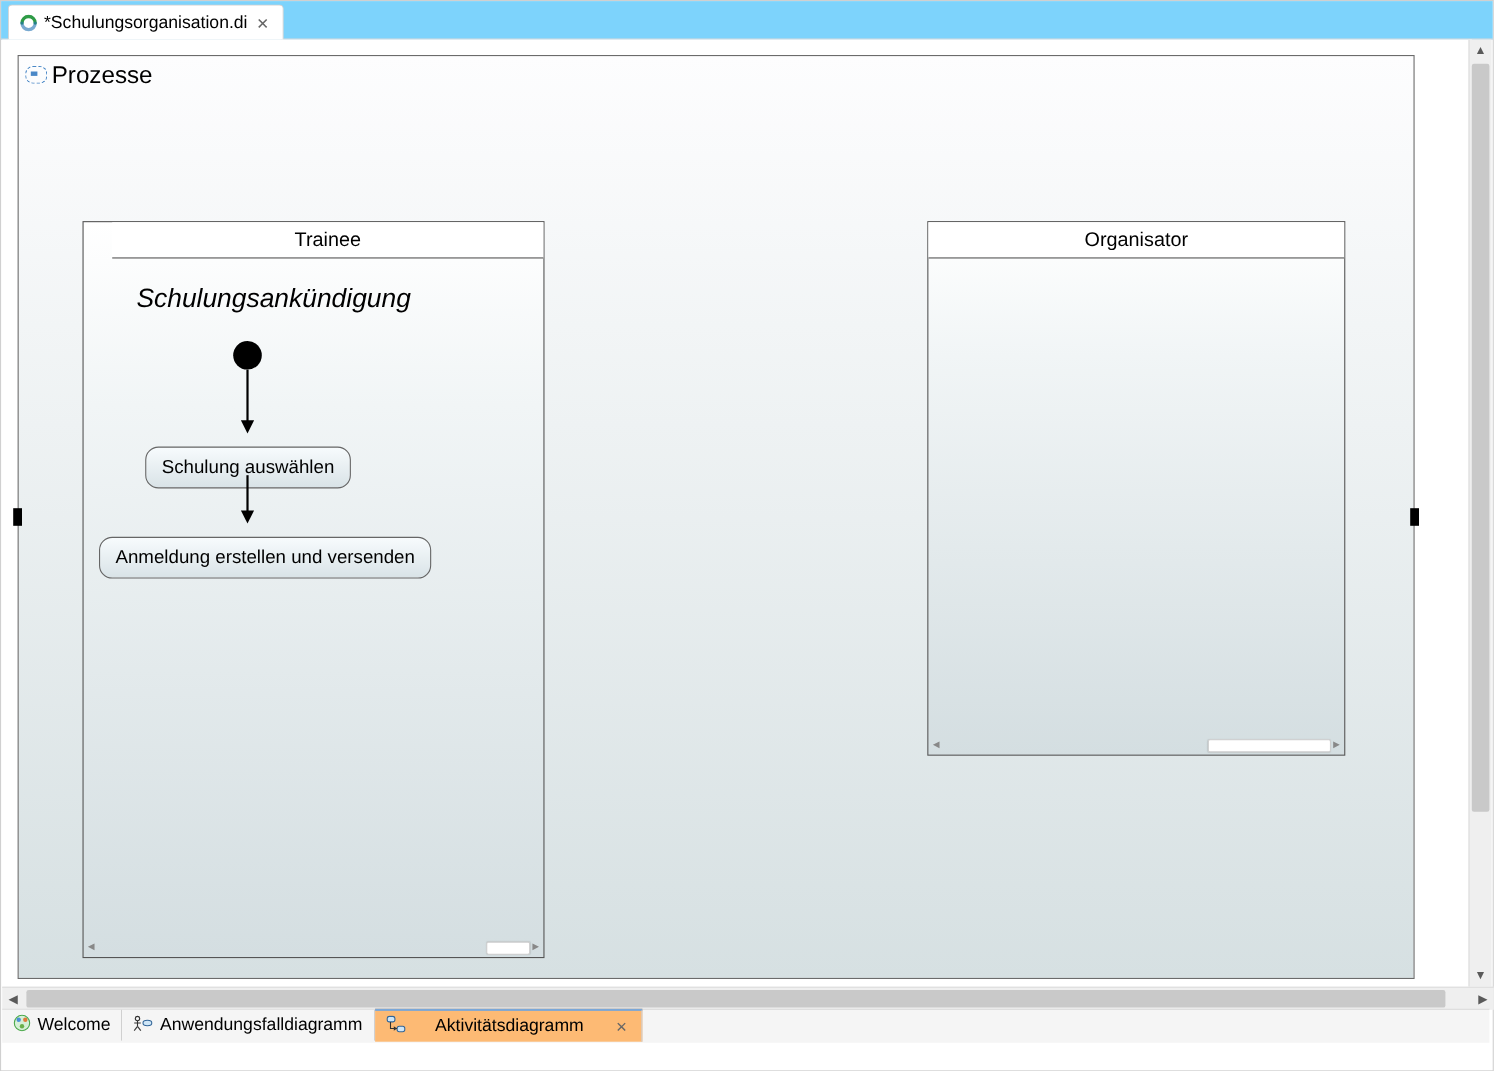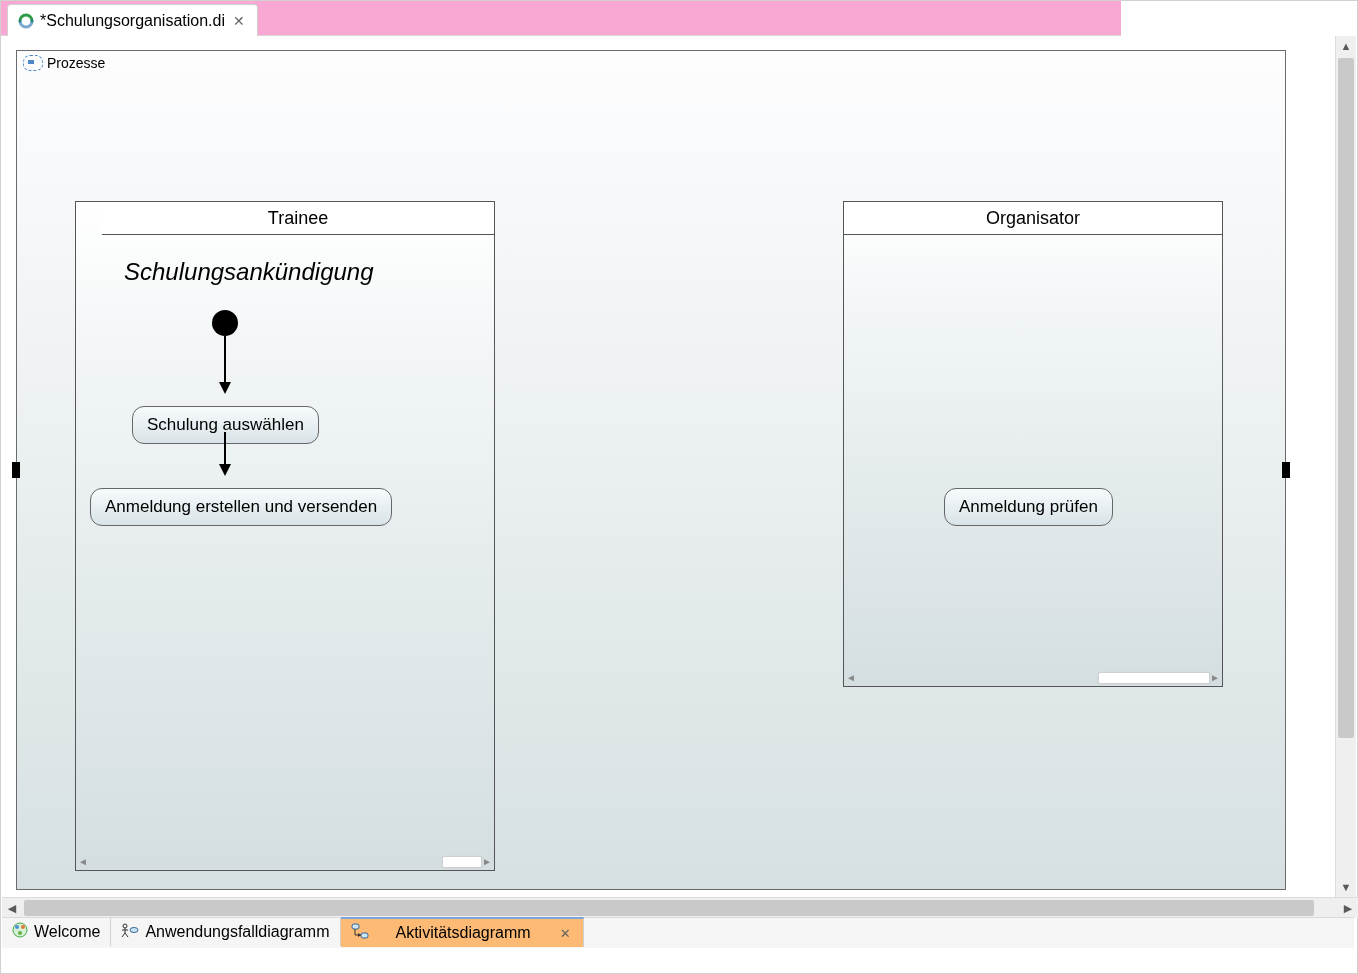--- a/index.html
+++ b/index.html
@@ -20,23 +20,23 @@
     height: 974px;
     background: #fff;
     border: 1px solid #d0d0d0;
     box-sizing: border-box;
   }
   
   .top-tab-bar {
     position: absolute;
     left: 0;
     top: 0;
-    width: 1120px;
+    width: 1356px;
     height: 34px;
-    background: #f9a8d4;
+    background: #7dd3fc;
     border-bottom: 1px solid #d9d9d9;
     text-align: right;
   }
   .top-tab {
     position: absolute;
     left: 6px;
     top: 3px;
     height: 31px;
     padding: 0 10px;
     background: #ffffff;
@@ -153,21 +153,21 @@
   }
   .activity-frame .selection-handle {
     position:absolute;
     width:8px;height:16px;background:#000;
   }
   .activity-frame .sh-left { left:-5px; top:50%; transform:translateY(-50%);}
   .activity-frame .sh-right { right:-5px; top:50%; transform:translateY(-50%);}
   .frame-title {
     position:absolute;
     left:6px; top:4px;
-    font-size:14px;
+    font-size:22px;
     display:flex;align-items:center;gap:4px;
   }
   .frame-title .act-icon {
     width:18px;height:14px;border:1px dashed #4a88c7;border-radius:7px;
     position:relative;
   }
   .frame-title .act-icon::before{
     content:""; position:absolute; left:4px; top:4px; width:6px;height:4px;
     background:#4a88c7;
   }
@@ -303,23 +303,20 @@
             </div>
           <div class="ps-right">►</div>
         </div>
       </div>
 
       <div id="partition-organisator" class="partition">
         <div class="partition-header">
           <span>Organisator</span>
         </div>
 
-        <div class="action-node" style="left:100px; top:274px;">
-          <span>Anmeldung prüfen</span>
-        </div>
 
         <div class="partition-scrollbar">
           <div class="ps-left">◄</div>
           <div class="ps-track">
               <div class="ps-thumb"></div>
             </div>
           <div class="ps-right">►</div>
         </div>
       </div>
 

